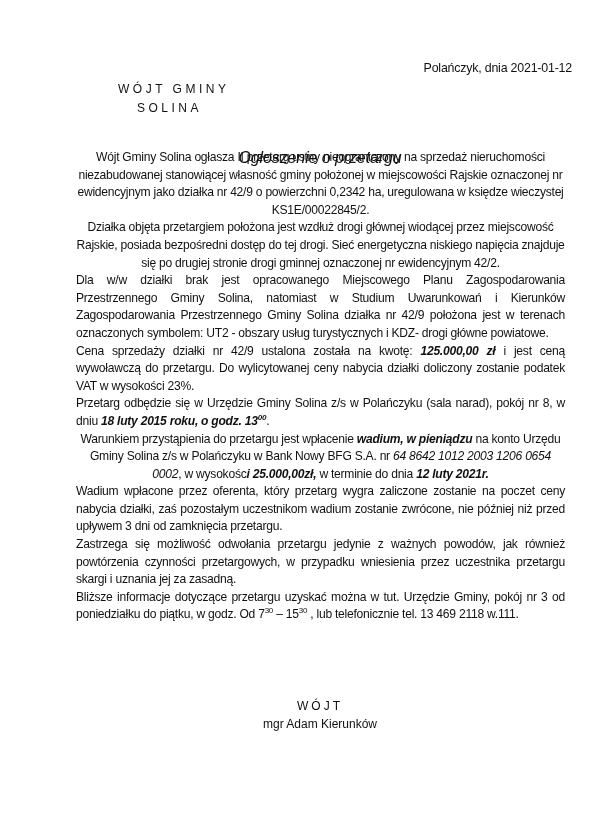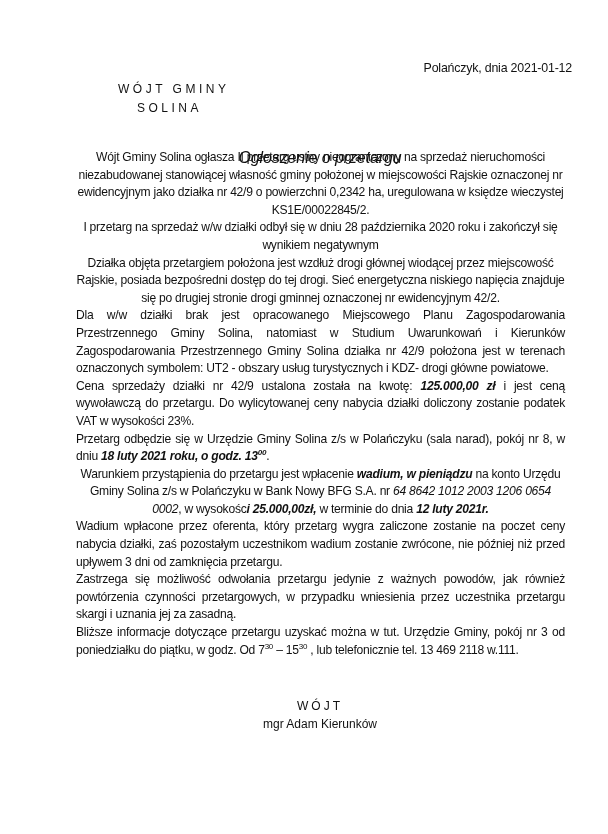--- a/index.html
+++ b/index.html
@@ -29,25 +29,24 @@
 
   <div class="office">
     <span>WÓJT GMINY</span>
     <span class="l2">SOLINA</span>
   </div>
 
   <div class="title">Ogłoszenie o przetargu</div>
 
   <div class="body">
     <p class="left">Wójt Gminy Solina ogłasza II przetarg ustny nieograniczony na sprzedaż nieruchomości niezabudowanej stanowiącej własność gminy położonej  w miejscowości Rajskie oznaczonej nr ewidencyjnym jako działka nr 42/9 o powierzchni  0,2342 ha, uregulowana w księdze wieczystej KS1E/00022845/2.</p>
-    <p class="left">I przetarg na sprzedaż w/w działki odbył się w dniu 28 października 2020 roku i zakończył się wynikiem negatywnym</p>
     <p class="left">Działka objęta przetargiem położona jest wzdłuż drogi głównej wiodącej przez miejscowość Rajskie, posiada bezpośredni dostęp do tej drogi. Sieć energetyczna niskiego napięcia znajduje się po drugiej stronie drogi gminnej oznaczonej  nr ewidencyjnym 42/2.</p>
     <p>Dla w/w działki brak jest opracowanego Miejscowego Planu Zagospodarowania Przestrzennego Gminy Solina, natomiast w Studium Uwarunkowań i Kierunków Zagospodarowania Przestrzennego Gminy Solina działka nr 42/9 położona jest w terenach oznaczonych symbolem: UT2 - obszary usług turystycznych i KDZ- drogi główne powiatowe.</p>
     <p><span>Cena  sprzedaży działki nr 42/9 ustalona została na kwotę: </span><span class="bi">125.000,00 zł</span><span>  i jest ceną wywoławczą do przetargu. Do wylicytowanej ceny nabycia działki doliczony zostanie podatek VAT w wysokości 23%.</span></p>
-    <p><span>Przetarg odbędzie się w Urzędzie Gminy Solina z/s w Polańczyku (sala narad), pokój nr 8,  w dniu </span><span class="bi"><span>18 luty 2021 roku, o godz. 13</span><sup>00</sup></span><span>.</span></p>
+    <p><span>Przetarg odbędzie się w Urzędzie Gminy Solina z/s w Polańczyku (sala narad), pokój nr 8,  w dniu </span><span class="bi"><span>18 luty 2015 roku, o godz. 13</span><sup>00</sup></span><span>.</span></p>
     <p class="left"><span>Warunkiem przystąpienia do przetargu jest wpłacenie </span><span class="bi">wadium, w pieniądzu</span><span> na konto Urzędu Gminy Solina z/s w Polańczyku  w Bank Nowy BFG S.A. nr </span><span class="i">64 8642 1012 2003 1206 0654 0002</span><span>, w wysokośc</span><span class="bi">i 25.000,00zł,</span><span> w terminie do dnia  </span><span class="bi">12 luty 2021r.</span></p>
     <p>Wadium wpłacone przez oferenta, który przetarg wygra zaliczone zostanie na poczet ceny nabycia działki, zaś pozostałym uczestnikom wadium zostanie zwrócone, nie później niż przed upływem 3 dni od zamknięcia przetargu.</p>
     <p>Zastrzega się możliwość odwołania przetargu jedynie z ważnych powodów, jak również powtórzenia czynności przetargowych, w przypadku wniesienia przez uczestnika przetargu skargi i uznania jej za zasadną.</p>
     <p><span>Bliższe informacje dotyczące przetargu uzyskać można w tut. Urzędzie Gminy, pokój nr 3 od poniedziałku do piątku, w godz. Od 7</span><sup>30</sup><span> – 15</span><sup>30</sup><span> , lub telefonicznie tel. 13 469 2118 w.111.</span></p>
   </div>
 
   <div class="sig">
     <span class="w">WÓJT</span>
     <span>mgr Adam Kierunków</span>
   </div>

